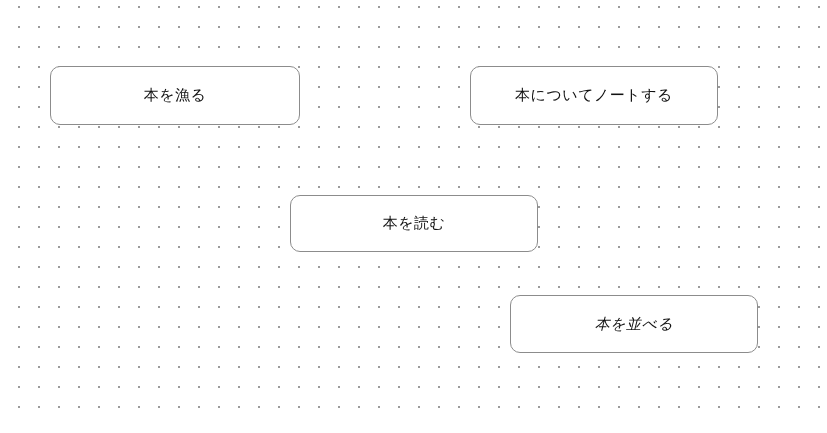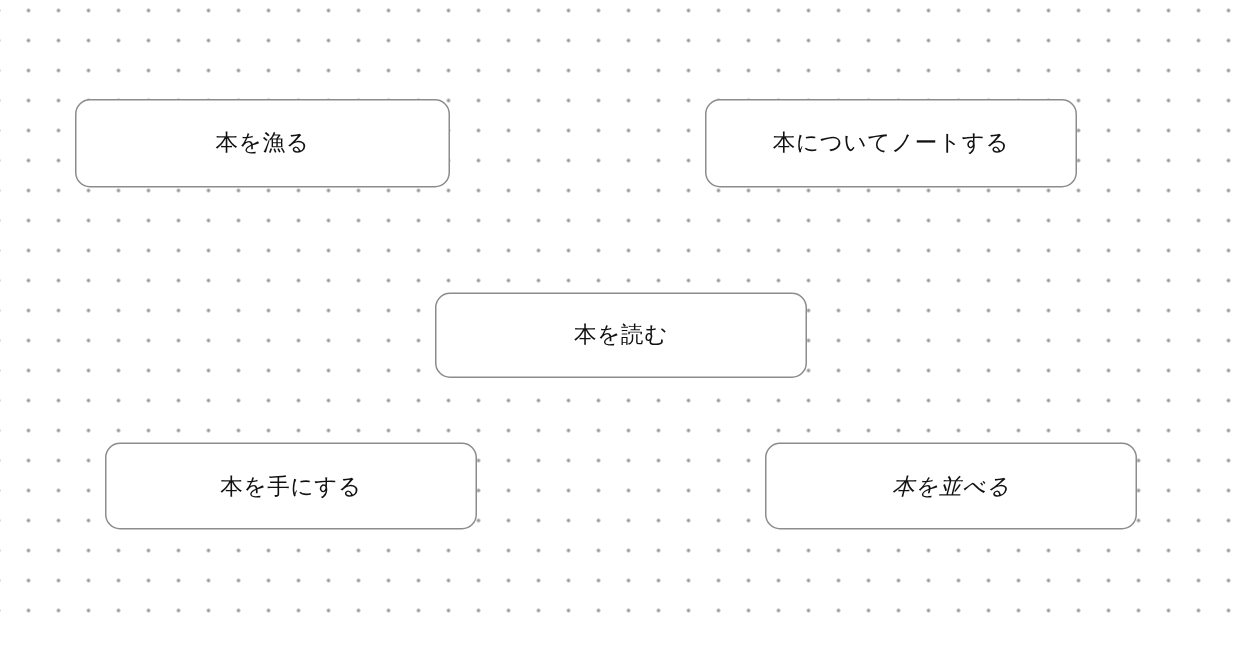--- a/index.html
+++ b/index.html
@@ -50,21 +50,18 @@
   </div>
 
   <div class="node node-2">
     <span>本についてノートする</span>
   </div>
 
   <div class="node node-3">
     <span>本を読む</span>
   </div>
 
-  <div class="node node-4">
-    <span>本を手にする</span>
-  </div>
 
   <div class="node node-5">
     <span>本を並べる</span>
   </div>
 
 </div>
 
 </body></html>

